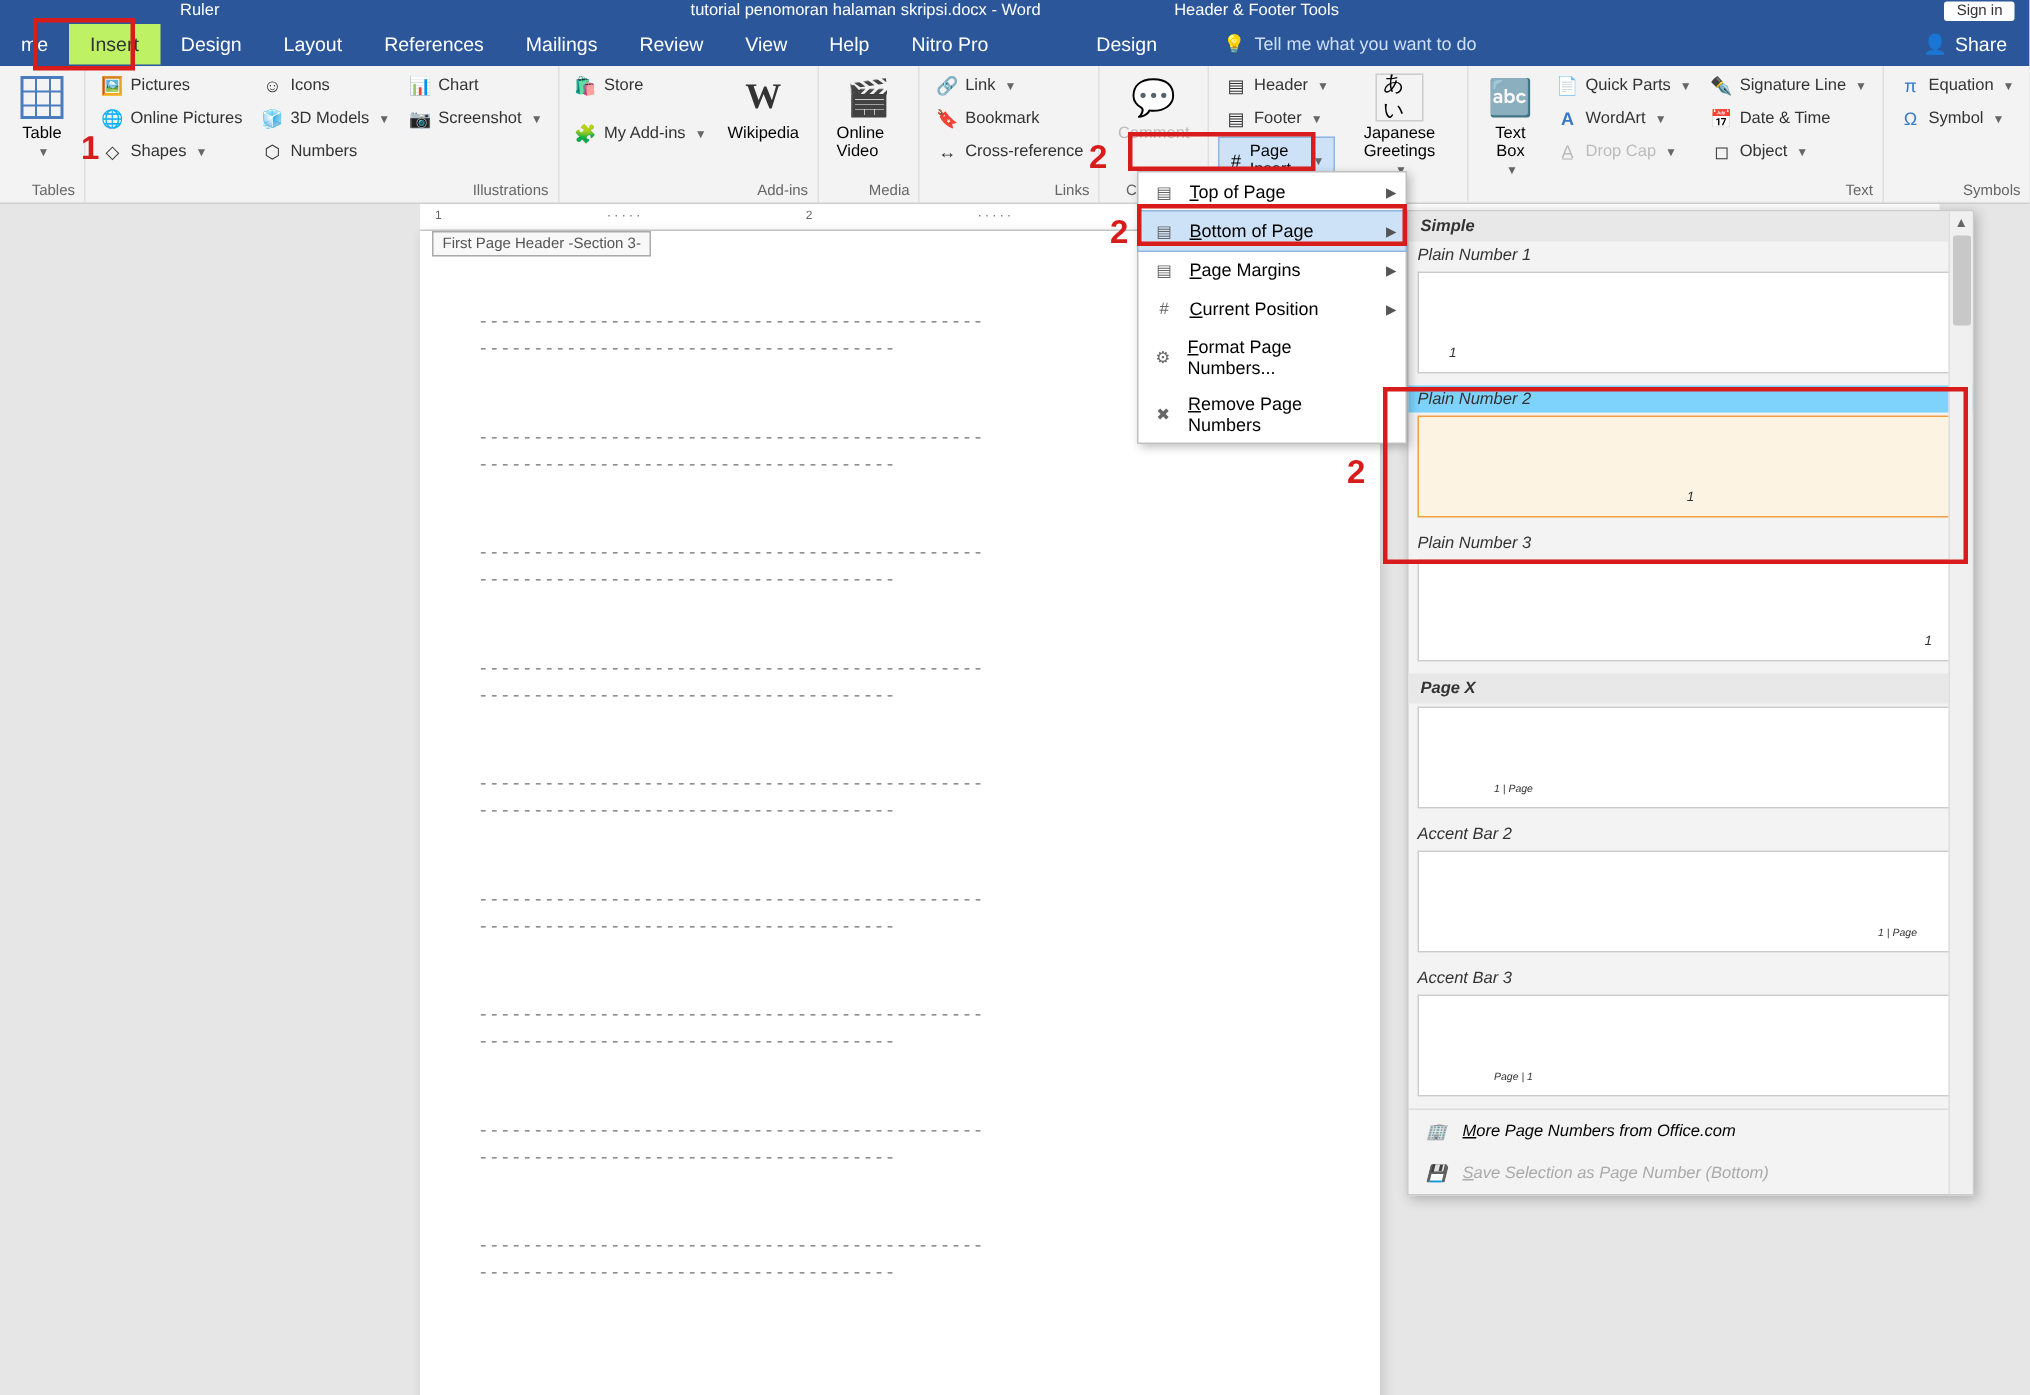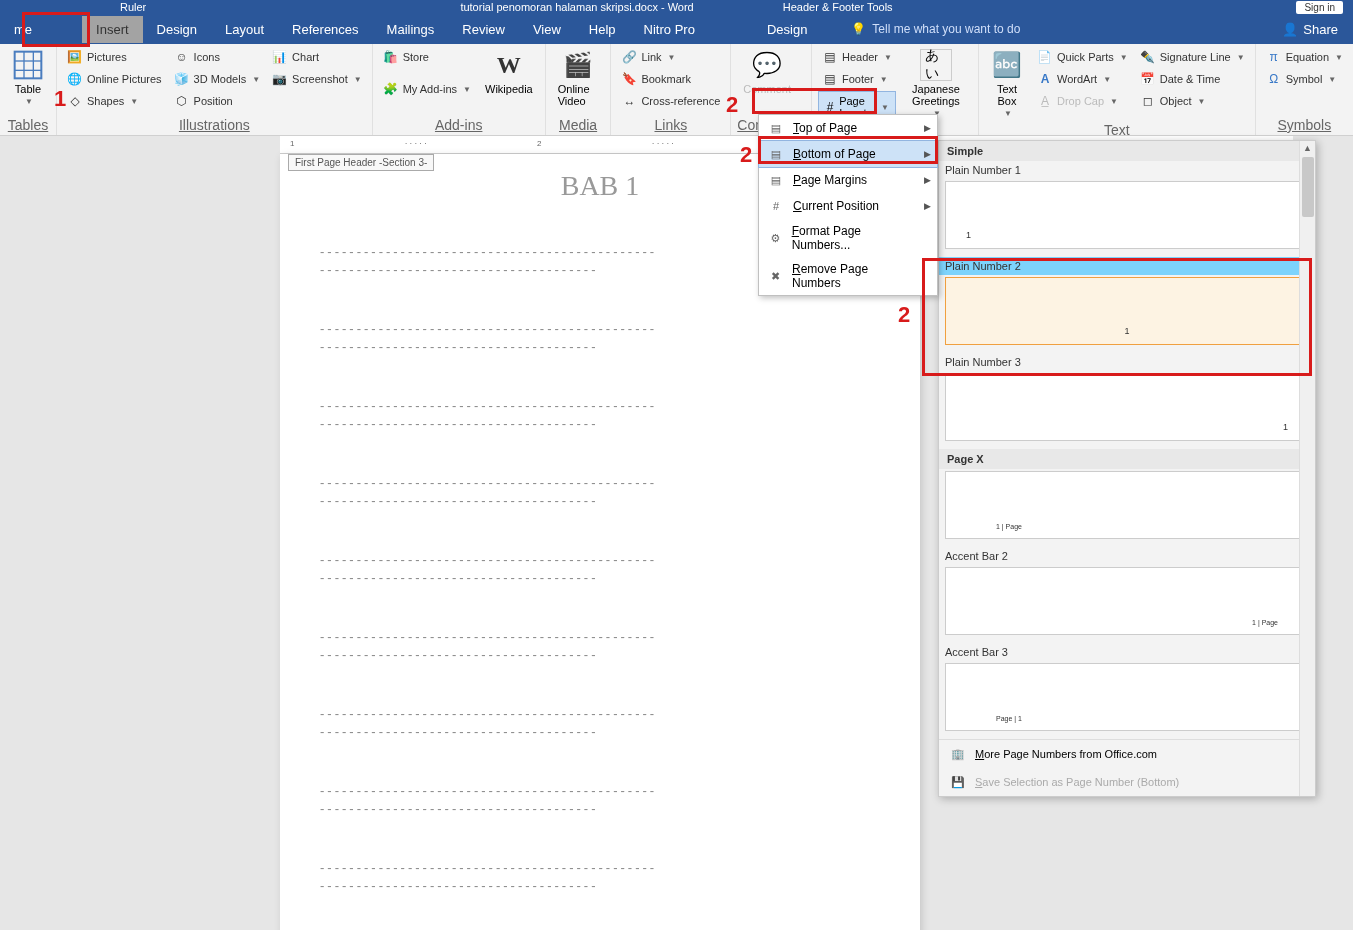--- a/index.html
+++ b/index.html
@@ -5,27 +5,27 @@
     * { margin: 0; padding: 0; box-sizing: border-box; font-family: 'Segoe UI', Tahoma, sans-serif; }
     body { background: #e6e6e6; width: 1353px; height: 930px; overflow: hidden; position: relative; }
     
     .titlebar { background: #2b579a; height: 14px; display: flex; align-items: center; color: white; font-size: 11px; padding: 0 20px; position: relative; }
     .titlebar-center { position: absolute; left: 50%; transform: translateX(-50%); display: flex; gap: 9px; }
     .titlebar-right { position: absolute; right: 10px; display: flex; align-items: center; gap: 8px; }
     .signin-btn { background: white; color: #333; padding: 1px 8px; font-size: 10px; border-radius: 2px; }
     
     .ribbon-tabs { background: #2b579a; height: 30px; display: flex; align-items: center; padding-left: 0; color: white; font-size: 13px; position: relative; }
     .ribbon-tab { padding: 6px 14px; cursor: pointer; }
-    .ribbon-tab.active { background: #a3a3a3; color: #333; margin-left: 36px; }
+    .ribbon-tab.active { background: #bef264; color: #333; }
     .tell-me { display: flex; align-items: center; gap: 6px; margin-left: 30px; color: #d0dffa; font-size: 12px; }
     .share { position: absolute; right: 15px; display: flex; align-items: center; gap: 5px; color: white; font-size: 13px; }
     
     .ribbon { background: #f3f3f3; height: 92px; display: flex; border-bottom: 1px solid #d0d0d0; }
     .ribbon-group { border-right: 1px solid #e0e0e0; padding: 3px 6px 0 6px; display: flex; flex-direction: column; justify-content: space-between; }
-    .ribbon-group-label { text-align: center; font-size: 14px; color: #666; padding: 2px 0; text-decoration: underline; }
+    .ribbon-group-label { text-align: right; font-size: 10px; color: #666; padding: 2px 0; }
     .ribbon-content { display: flex; align-items: flex-start; gap: 4px; flex: 1; }
     .ribbon-col { display: flex; flex-direction: column; gap: 2px; }
     .ribbon-item { display: flex; align-items: center; gap: 4px; padding: 2px 4px; font-size: 11px; color: #333; cursor: pointer; white-space: nowrap; }
     .ribbon-big { display: flex; flex-direction: column; align-items: center; padding: 2px 6px; font-size: 11px; cursor: pointer; gap: 2px; }
     .big-icon { width: 32px; height: 32px; display: flex; align-items: center; justify-content: center; font-size: 24px; }
     .small-icon { width: 16px; height: 16px; display: inline-flex; align-items: center; justify-content: center; font-size: 12px; }
     .dropdown-arrow { font-size: 8px; color: #666; margin-left: 2px; }
     
     .highlight-box { position: absolute; border: 3px solid #d81b1b; pointer-events: none; z-index: 100; }
     .highlight-label { position: absolute; color: #d81b1b; font-size: 22px; font-weight: bold; z-index: 101; }
@@ -141,21 +141,21 @@
             <span class="small-icon">☺</span>
             <span>Icons</span>
           </div>
         <div class="ribbon-item">
             <span class="small-icon">🧊</span>
             <span>3D Models</span>
             <span class="dropdown-arrow">▼</span>
           </div>
         <div class="ribbon-item">
             <span class="small-icon">⬡</span>
-            <span>Position</span>
+            <span>Numbers</span>
           </div>
       </div>
       <div class="ribbon-col">
         <div class="ribbon-item">
             <span class="small-icon">📊</span>
             <span>Chart</span>
           </div>
         <div class="ribbon-item">
             <span class="small-icon">📷</span>
             <span>Screenshot</span>
@@ -327,21 +327,20 @@
       <span>· · · · ·</span>
       <span>3</span>
       <span>· · · · ·</span>
       <span>4</span>
       <span>· · · · ·</span>
       <span>5</span>
     </div>
   </div>
   <div class="page">
     <div class="header-tag">First Page Header -Section 3-</div>
-    <div class="doc-title">BAB 1</div>
     <div class="doc-dashes" id="dashes-container">
         <div style="margin-bottom: 44px;">
           <div class="dash-line">----------------------------------------------</div>
           <div class="dash-line">--------------------------------------</div>
         </div>
         <div style="margin-bottom: 44px;">
           <div class="dash-line">----------------------------------------------</div>
           <div class="dash-line">--------------------------------------</div>
         </div>
         <div style="margin-bottom: 44px;">
@@ -401,21 +400,21 @@
   <div class="menu-item">
     <span class="menu-icon">⚙</span>
     <span><span class="menu-underline">F</span>ormat Page Numbers...</span>
   </div>
   <div class="menu-item">
     <span class="menu-icon">✖</span>
     <span><span class="menu-underline">R</span>emove Page Numbers</span>
   </div>
 </div>
 
-<div class="gallery-panel" style="left:938px; top:140px;">
+<div class="gallery-panel" style="left:938px; top:140px;font-style:italic;">
   <div class="gallery-header">Simple</div>
 
   <div class="gallery-item-label">Plain Number 1</div>
   <div class="gallery-preview">
     <span class="preview-num" style="left:20px; bottom:8px;">1</span>
   </div>
 
   <div class="gallery-item-label" style="background:#7dd3fc;">Plain Number 2</div>
   <div class="gallery-preview selected">
     <span class="preview-num" style="left:50%; bottom:8px; transform:translateX(-50%);">1</span>

